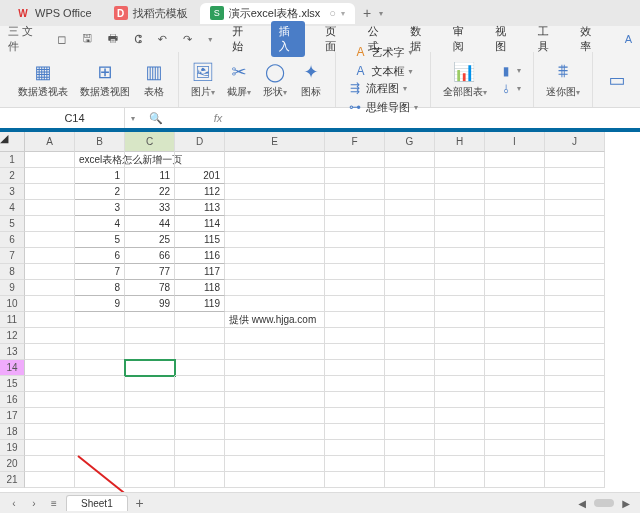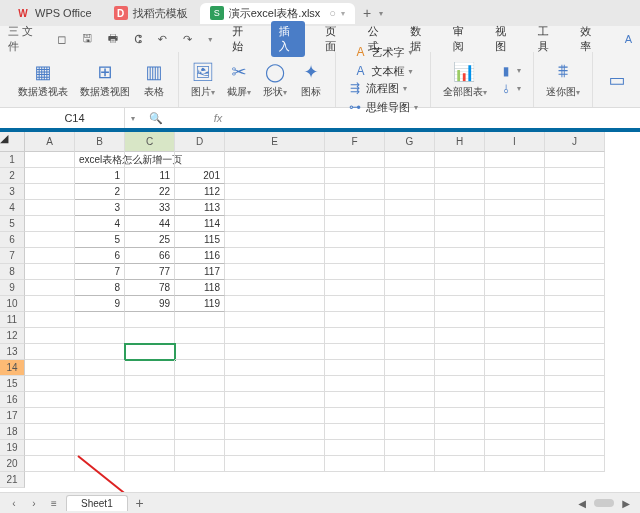--- a/index.html
+++ b/index.html
@@ -31,21 +31,21 @@
 
 .formula-bar { display:flex; align-items:center; height:24px; background:#fff; border-bottom:4px solid #0369a1; }
 .name-box { width:100px; padding:0 8px; border-right:1px solid #dcdcdc; height:100%; display:flex; align-items:center; justify-content:center; margin-left:25px; }
 .fx-zone { display:flex; align-items:center; gap:6px; padding:0 8px; flex:1; }
 .fx-ico { color:#888; font-style:italic;margin-left:45px; }
 
 .grid-wrap { display:flex; height:360px; background:#fff; position:relative; }
 .rowhdr-col { width:25px; display:flex; flex-direction:column; }
 .corner { height:20px; background:#eee; border-right:1px solid #ccc; border-bottom:1px solid #ccc; }
 .rowhdr { height:16px; background:#eee; border-right:1px solid #ccc; border-bottom:1px solid #dcdcdc; display:flex; align-items:center; justify-content:center; font-size:10px; color:#555; }
-.rowhdr.sel { background:#fdba74; }
+.rowhdr.sel { background:#f0abfc; }
 .grid { flex:1; overflow:hidden; }
 .colhdrs { display:flex; height:20px; }
 .colhdr { background:#eee; border-right:1px solid #dcdcdc; border-bottom:1px solid #ccc; display:flex; align-items:center; justify-content:center; font-size:10px; color:#555; }
 .colhdr.sel { background:#d8e6c6; }
 .rows { }
 .row { display:flex; height:16px; }
 .cell { border-right:1px solid #dcdcdc; border-bottom:1px solid #dcdcdc; display:flex; align-items:center; padding:0 4px; font-size:10px; overflow:visible; white-space:nowrap; }
 .cell.r { justify-content:flex-end; }
 .cell.active { outline:2px solid #2e9e5b; outline-offset:-1px; }
 .cell.ghost { border-bottom:1px solid #bbb; }
@@ -368,20 +368,32 @@
           <div class="cell cw-G"></div>
           <div class="cell cw-H"></div>
           <div class="cell cw-I"></div>
           <div class="cell cw-J"></div>
         </div>
         <div class="row">
           <div class="cell cw-A"></div>
           <div class="cell cw-B"></div>
           <div class="cell cw-C"></div>
           <div class="cell cw-D"></div>
+          <div class="cell cw-E">提供 www.hjga.com</div>
+          <div class="cell cw-F"></div>
+          <div class="cell cw-G"></div>
+          <div class="cell cw-H"></div>
+          <div class="cell cw-I"></div>
+          <div class="cell cw-J"></div>
+        </div>
+        <div class="row">
+          <div class="cell cw-A"></div>
+          <div class="cell cw-B"></div>
+          <div class="cell cw-C"></div>
+          <div class="cell cw-D"></div>
           <div class="cell cw-E"></div>
           <div class="cell cw-F"></div>
           <div class="cell cw-G"></div>
           <div class="cell cw-H"></div>
           <div class="cell cw-I"></div>
           <div class="cell cw-J"></div>
         </div>
         <div class="row">
           <div class="cell cw-A"></div>
           <div class="cell cw-B"></div>

